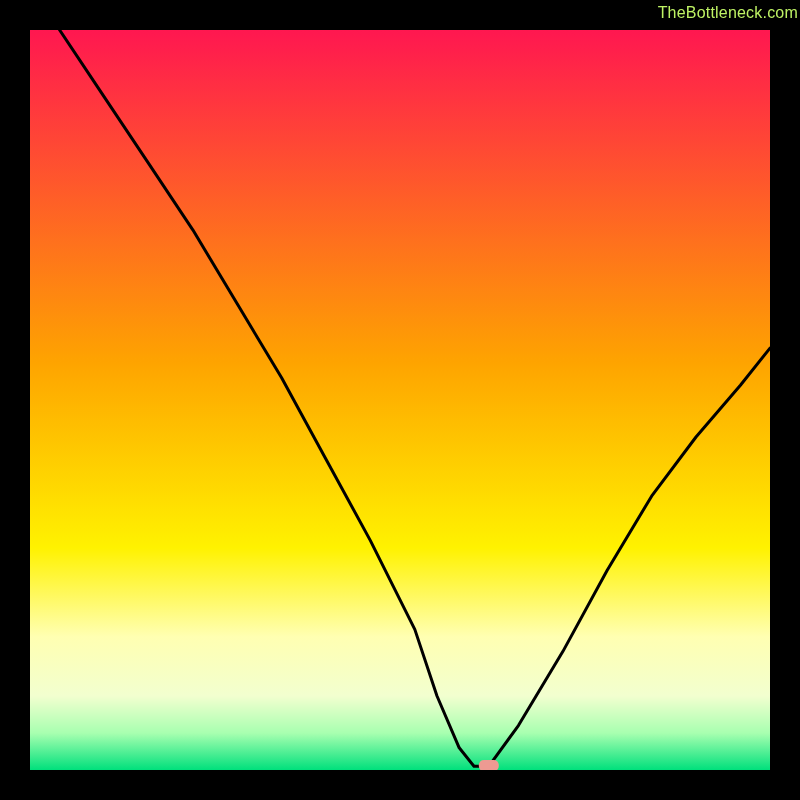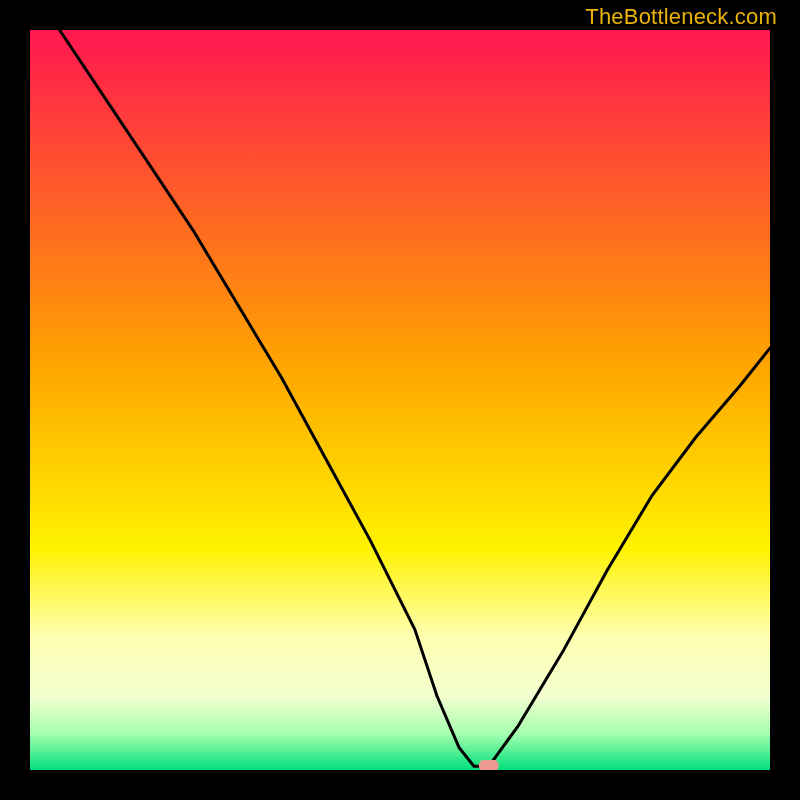--- a/index.html
+++ b/index.html
@@ -13,23 +13,23 @@
   }
   .frame {
     position: relative;
     width: 800px;
     height: 800px;
     background: #000;
   }
   .watermark {
     position: absolute;
     top: 4px;
-    right: 23px;
-    color: #eab308;
-    font-size: 22px;
+    right: 2px;
+    color: #bef264;
+    font-size: 16px;
     font-weight: 500;
     letter-spacing: 0.2px;
     z-index: 10;
   }
   .plot {
     position: absolute;
     left: 30px;
     top: 30px;
     width: 740px;
     height: 740px;

